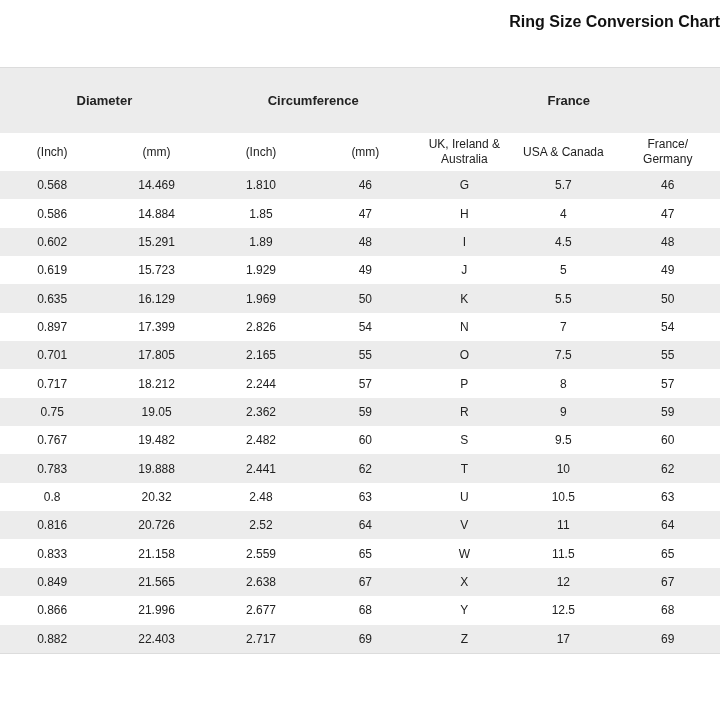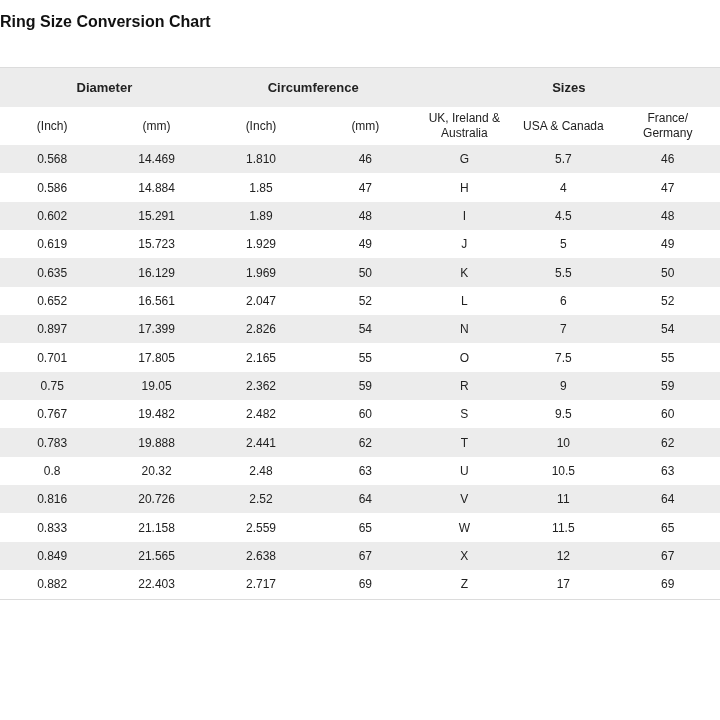--- a/index.html
+++ b/index.html
@@ -15,38 +15,38 @@
     background:var(--bg);
     color:var(--text);
     font-family:"Liberation Sans", sans-serif;
     overflow:hidden;
   }
   .title{
     margin:0;
     box-sizing:border-box;
     height:67px;
     padding-top:13px;
-    text-align:left;
+    text-align:right;
     font-size:16px;
     font-weight:700;
     color:#111;
   }
   table{
     width:720px;
     border-collapse:collapse;
     table-layout:fixed;
   }
   thead .group-row th{
     background:var(--band);
     height:33px;
     font-size:13px;
     font-weight:700;
     border-top:1px solid var(--border);
     text-align:center;
-    padding:3px;
+    padding:16px;
   }
   thead .sub-row th{
     background:var(--bg);
     height:38px;
     font-size:12px;
     font-weight:400;
     text-align:center;
     vertical-align:middle;
     line-height:1.25;
     padding:0 6px;
@@ -74,21 +74,21 @@
       <col style="width:14.5%">
       <col style="width:14.5%">
       <col style="width:13%">
       <col style="width:14.5%">
       <col style="width:14.5%">
     </colgroup>
     <thead>
       <tr class="group-row">
         <th colspan="2">Diameter</th>
         <th colspan="2">Circumference</th>
-        <th colspan="3">Sizes</th>
+        <th colspan="3">France</th>
       </tr>
       <tr class="sub-row">
         <th>(Inch)</th>
         <th>(mm)</th>
         <th>(Inch)</th>
         <th>(mm)</th>
         <th>UK, Ireland &amp; Australia</th>
         <th>USA &amp; Canada</th>
         <th>France/ Germany</th>
       </tr>
@@ -133,47 +133,47 @@
         <tr>
           <td>0.635</td>
           <td>16.129</td>
           <td>1.969</td>
           <td>50</td>
           <td>K</td>
           <td>5.5</td>
           <td>50</td>
         </tr>
         <tr>
-          <td>0.652</td>
-          <td>16.561</td>
-          <td>2.047</td>
-          <td>52</td>
-          <td>L</td>
-          <td>6</td>
-          <td>52</td>
-        </tr>
-        <tr>
           <td>0.897</td>
           <td>17.399</td>
           <td>2.826</td>
           <td>54</td>
           <td>N</td>
           <td>7</td>
           <td>54</td>
         </tr>
         <tr>
           <td>0.701</td>
           <td>17.805</td>
           <td>2.165</td>
           <td>55</td>
           <td>O</td>
           <td>7.5</td>
           <td>55</td>
         </tr>
         <tr>
+          <td>0.717</td>
+          <td>18.212</td>
+          <td>2.244</td>
+          <td>57</td>
+          <td>P</td>
+          <td>8</td>
+          <td>57</td>
+        </tr>
+        <tr>
           <td>0.75</td>
           <td>19.05</td>
           <td>2.362</td>
           <td>59</td>
           <td>R</td>
           <td>9</td>
           <td>59</td>
         </tr>
         <tr>
           <td>0.767</td>
@@ -223,20 +223,29 @@
         <tr>
           <td>0.849</td>
           <td>21.565</td>
           <td>2.638</td>
           <td>67</td>
           <td>X</td>
           <td>12</td>
           <td>67</td>
         </tr>
         <tr>
+          <td>0.866</td>
+          <td>21.996</td>
+          <td>2.677</td>
+          <td>68</td>
+          <td>Y</td>
+          <td>12.5</td>
+          <td>68</td>
+        </tr>
+        <tr>
           <td>0.882</td>
           <td>22.403</td>
           <td>2.717</td>
           <td>69</td>
           <td>Z</td>
           <td>17</td>
           <td>69</td>
         </tr>
       </tbody>
   </table>

